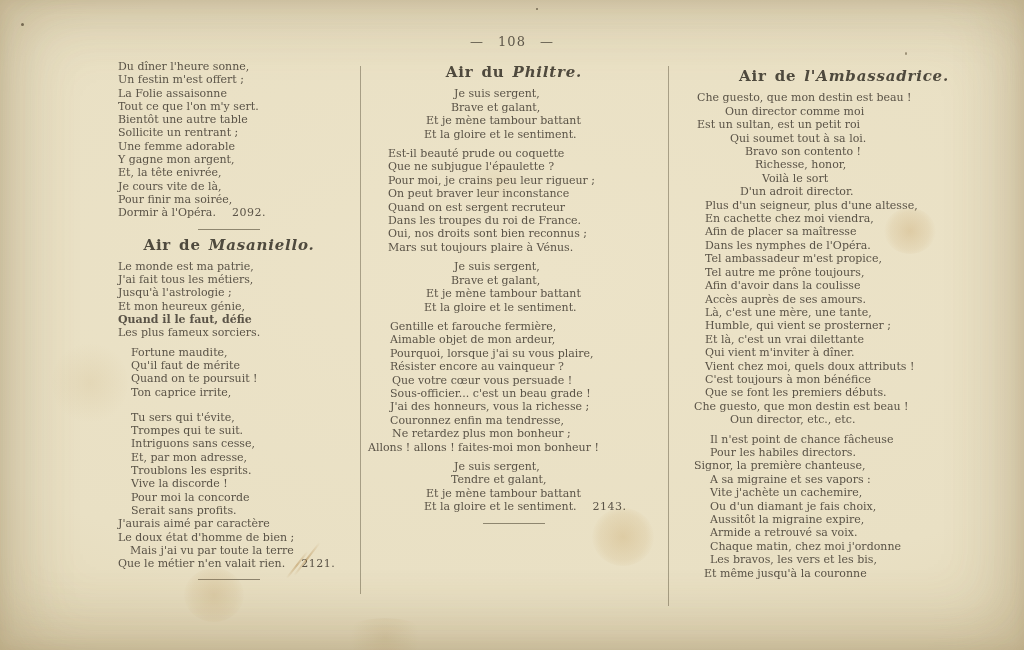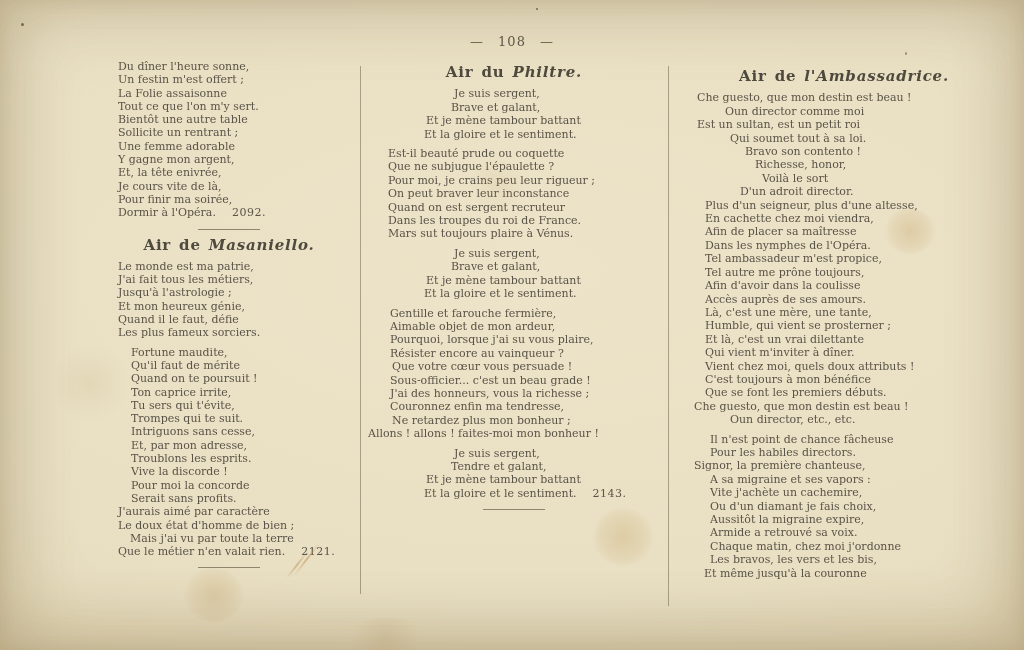--- a/index.html
+++ b/index.html
@@ -101,29 +101,29 @@
         <div class="line" style="margin-left: 0px;">Pour finir ma soirée,</div>
         <div class="line" style="margin-left: 0px;">Dormir à l'Opéra.<span class="ref">2092.</span></div>
       </div>
       <div class="sep"></div>
       <div class="heading"><span>Air de </span><i>Masaniello.</i></div>
       <div class="stanza">
         <div class="line" style="margin-left: 0px;">Le monde est ma patrie,</div>
         <div class="line" style="margin-left: 0px;">J'ai fait tous les métiers,</div>
         <div class="line" style="margin-left: 0px;">Jusqu'à l'astrologie ;</div>
         <div class="line" style="margin-left: 0px;">Et mon heureux génie,</div>
-        <div class="line" style="margin-left: 0px;">Quand il le faut, défie</div>
+        <div class="line" style="margin-left: 0px; font-weight: bold;">Quand il le faut, défie</div>
         <div class="line" style="margin-left: 0px;">Les plus fameux sorciers.</div>
       </div>
       <div class="stanza">
         <div class="line" style="margin-left: 13px;">Fortune maudite,</div>
         <div class="line" style="margin-left: 13px;">Qu'il faut de mérite</div>
         <div class="line" style="margin-left: 13px;">Quand on te poursuit !</div>
         <div class="line" style="margin-left: 13px;">Ton caprice irrite,</div>
-        <div class="line" style="margin-left: 13px;">Tu sers qui t'évite,</div>
+        <div class="line" style="margin-left: 13px; margin-top: 12px;">Tu sers qui t'évite,</div>
         <div class="line" style="margin-left: 13px;">Trompes qui te suit.</div>
         <div class="line" style="margin-left: 13px;">Intriguons sans cesse,</div>
         <div class="line" style="margin-left: 13px;">Et, par mon adresse,</div>
         <div class="line" style="margin-left: 13px;">Troublons les esprits.</div>
         <div class="line" style="margin-left: 13px;">Vive la discorde !</div>
         <div class="line" style="margin-left: 13px;">Pour moi la concorde</div>
         <div class="line" style="margin-left: 13px;">Serait sans profits.</div>
       </div>
       <div class="stanza tight">
         <div class="line" style="margin-left: 0px;">J'aurais aimé par caractère</div>
@@ -141,20 +141,21 @@
         <div class="line" style="margin-left: 58px;">Et je mène tambour battant</div>
         <div class="line" style="margin-left: 56px;">Et la gloire et le sentiment.</div>
       </div>
       <div class="stanza">
         <div class="line" style="margin-left: 20px;">Est-il beauté prude ou coquette</div>
         <div class="line" style="margin-left: 20px;">Que ne subjugue l'épaulette ?</div>
         <div class="line" style="margin-left: 20px;">Pour moi, je crains peu leur rigueur ;</div>
         <div class="line" style="margin-left: 20px;">On peut braver leur inconstance</div>
         <div class="line" style="margin-left: 20px;">Quand on est sergent recruteur</div>
         <div class="line" style="margin-left: 20px;">Dans les troupes du roi de France.</div>
+        <div class="line" style="margin-left: 20px;">Oui, nos droits sont bien reconnus ;</div>
         <div class="line" style="margin-left: 20px;">Mars sut toujours plaire à Vénus.</div>
       </div>
       <div class="stanza">
         <div class="line" style="margin-left: 86px;">Je suis sergent,</div>
         <div class="line" style="margin-left: 83px;">Brave et galant,</div>
         <div class="line" style="margin-left: 58px;">Et je mène tambour battant</div>
         <div class="line" style="margin-left: 56px;">Et la gloire et le sentiment.</div>
       </div>
       <div class="stanza">
         <div class="line" style="margin-left: 22px;">Gentille et farouche fermière,</div>

